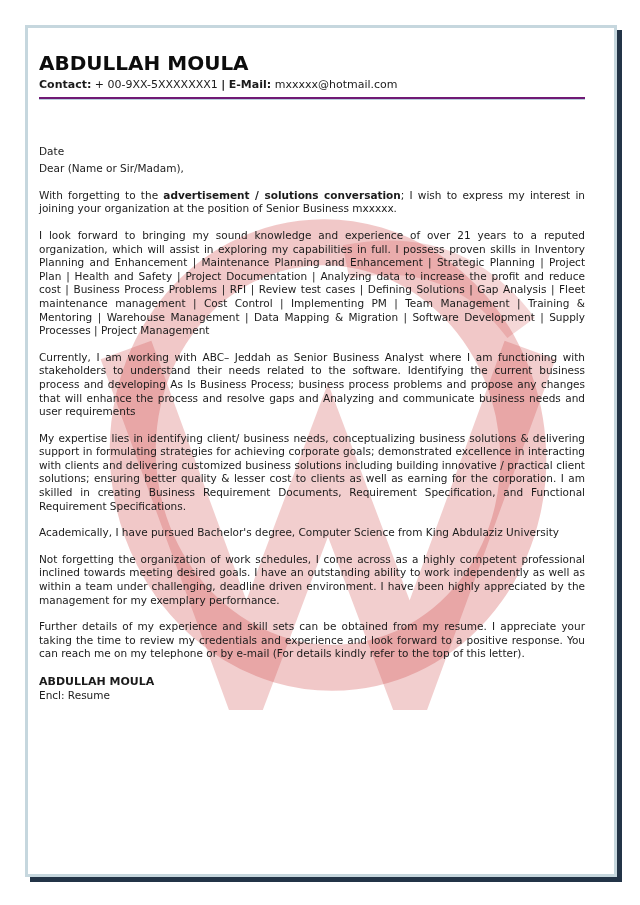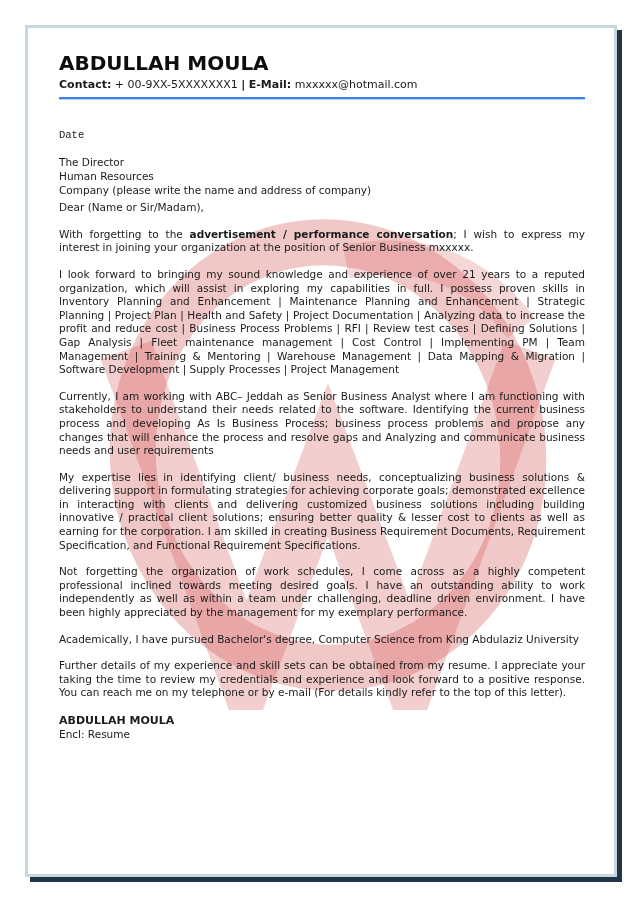--- a/index.html
+++ b/index.html
@@ -30,41 +30,41 @@
     position: absolute;
     left: 68px;
     top: 182px;
     width: 465px;
     height: 500px;
     pointer-events: none;
   }
   .content {
     position: relative;
     z-index: 1;
-    padding: 24px 29px 0 31px;
+    padding: 24px 29px 0 11px;
     color: #1b1b1b;
     font-size: 10.5px;
     line-height: 13.6px;
   }
   h1.name {
     margin: 0;
     font-size: 20px;
     line-height: 23px;
     font-weight: 700;
     color: #0d0d0d;
   }
   .contact-line {
     margin-top: 3px;
     padding-bottom: 5px;
     font-size: 11px;
-    border-bottom: 2px solid #3b82f6;
+    border-bottom: 2px solid #701a75;
     box-shadow: 0 1px 0 #b9cfdb;
   }
   .contact-line b { font-weight: 700; }
-  .date-line { margin-top: 30px; font-family: Liberation Mono, monospace; }
+  .date-line { margin-top: 46px; }
   .recipient-block { margin-top: 13px; }
   .recipient-block div { line-height: 14px; }
   .salutation { margin-top: 4px; }
   .para {
     margin: 13px 0 0 0;
     text-align: justify;
   }
   .para b { font-weight: 700; }
   .signature-name {
     margin-top: 14px;
@@ -94,35 +94,30 @@
       <div class="contact-line">
         <b>Contact:</b>
         <span>+ 00-9XX-5XXXXXXX1</span>
         <b>|</b>
         <b>E-Mail:</b>
         <span>mxxxxx@hotmail.com</span>
       </div>
 
       <div class="date-line">Date</div>
 
-      <div class="recipient-block">
-        <div>The Director</div>
-        <div>Human Resources</div>
-        <div>Company (please write the name and address of company)</div>
-      </div>
 
       <div class="salutation">Dear (Name or Sir/Madam),</div>
 
       <div>
-          <p class="para"><span>With forgetting to the </span><b>advertisement / performance conversation</b><span>; I wish to express my interest in joining your organization at the position of Senior Business mxxxxx.</span></p>
+          <p class="para"><span>With forgetting to the </span><b>advertisement / solutions conversation</b><span>; I wish to express my interest in joining your organization at the position of Senior Business mxxxxx.</span></p>
           <p class="para"><span>I look forward to bringing my sound knowledge and experience of over 21 years to a reputed organization, which will assist in exploring my capabilities in full. I possess proven skills in Inventory Planning and Enhancement | Maintenance Planning and Enhancement | Strategic Planning | Project Plan | Health and Safety | Project Documentation | Analyzing data to increase the profit and reduce cost | Business Process Problems | RFI | Review test cases | Defining Solutions | Gap Analysis | Fleet maintenance management | Cost Control | Implementing PM | Team Management | Training &amp; Mentoring | Warehouse Management | Data Mapping &amp; Migration | Software Development | Supply Processes | Project Management</span></p>
           <p class="para"><span>Currently, I am working with ABC– Jeddah as Senior Business Analyst where I am functioning with stakeholders to understand their needs related to the software. Identifying the current business process and developing As Is Business Process; business process problems and propose any changes that will enhance the process and resolve gaps and Analyzing and communicate business needs and user requirements</span></p>
           <p class="para"><span>My expertise lies in identifying client/ business needs, conceptualizing business solutions &amp; delivering support in formulating strategies for achieving corporate goals; demonstrated excellence in interacting with clients and delivering customized business solutions including building innovative / practical client solutions; ensuring better quality &amp; lesser cost to clients as well as earning for the corporation. I am skilled in creating Business Requirement Documents, Requirement Specification, and Functional Requirement Specifications.</span></p>
+          <p class="para"><span>Academically, I have pursued Bachelor's degree, Computer Science from King Abdulaziz University</span></p>
           <p class="para"><span>Not forgetting the organization of work schedules, I come across as a highly competent professional inclined towards meeting desired goals. I have an outstanding ability to work independently as well as within a team under challenging, deadline driven environment. I have been highly appreciated by the management for my exemplary performance.</span></p>
-          <p class="para"><span>Academically, I have pursued Bachelor's degree, Computer Science from King Abdulaziz University</span></p>
           <p class="para"><span>Further details of my experience and skill sets can be obtained from my resume. I appreciate your taking the time to review my credentials and experience and look forward to a positive response. You can reach me on my telephone or by e-mail (For details kindly refer to the top of this letter).</span></p>
         </div>
 
       <div class="signature-name">ABDULLAH MOULA</div>
       <div class="enclosure">Encl: Resume</div>
 
     </div>
   </div>
 </div>
 

